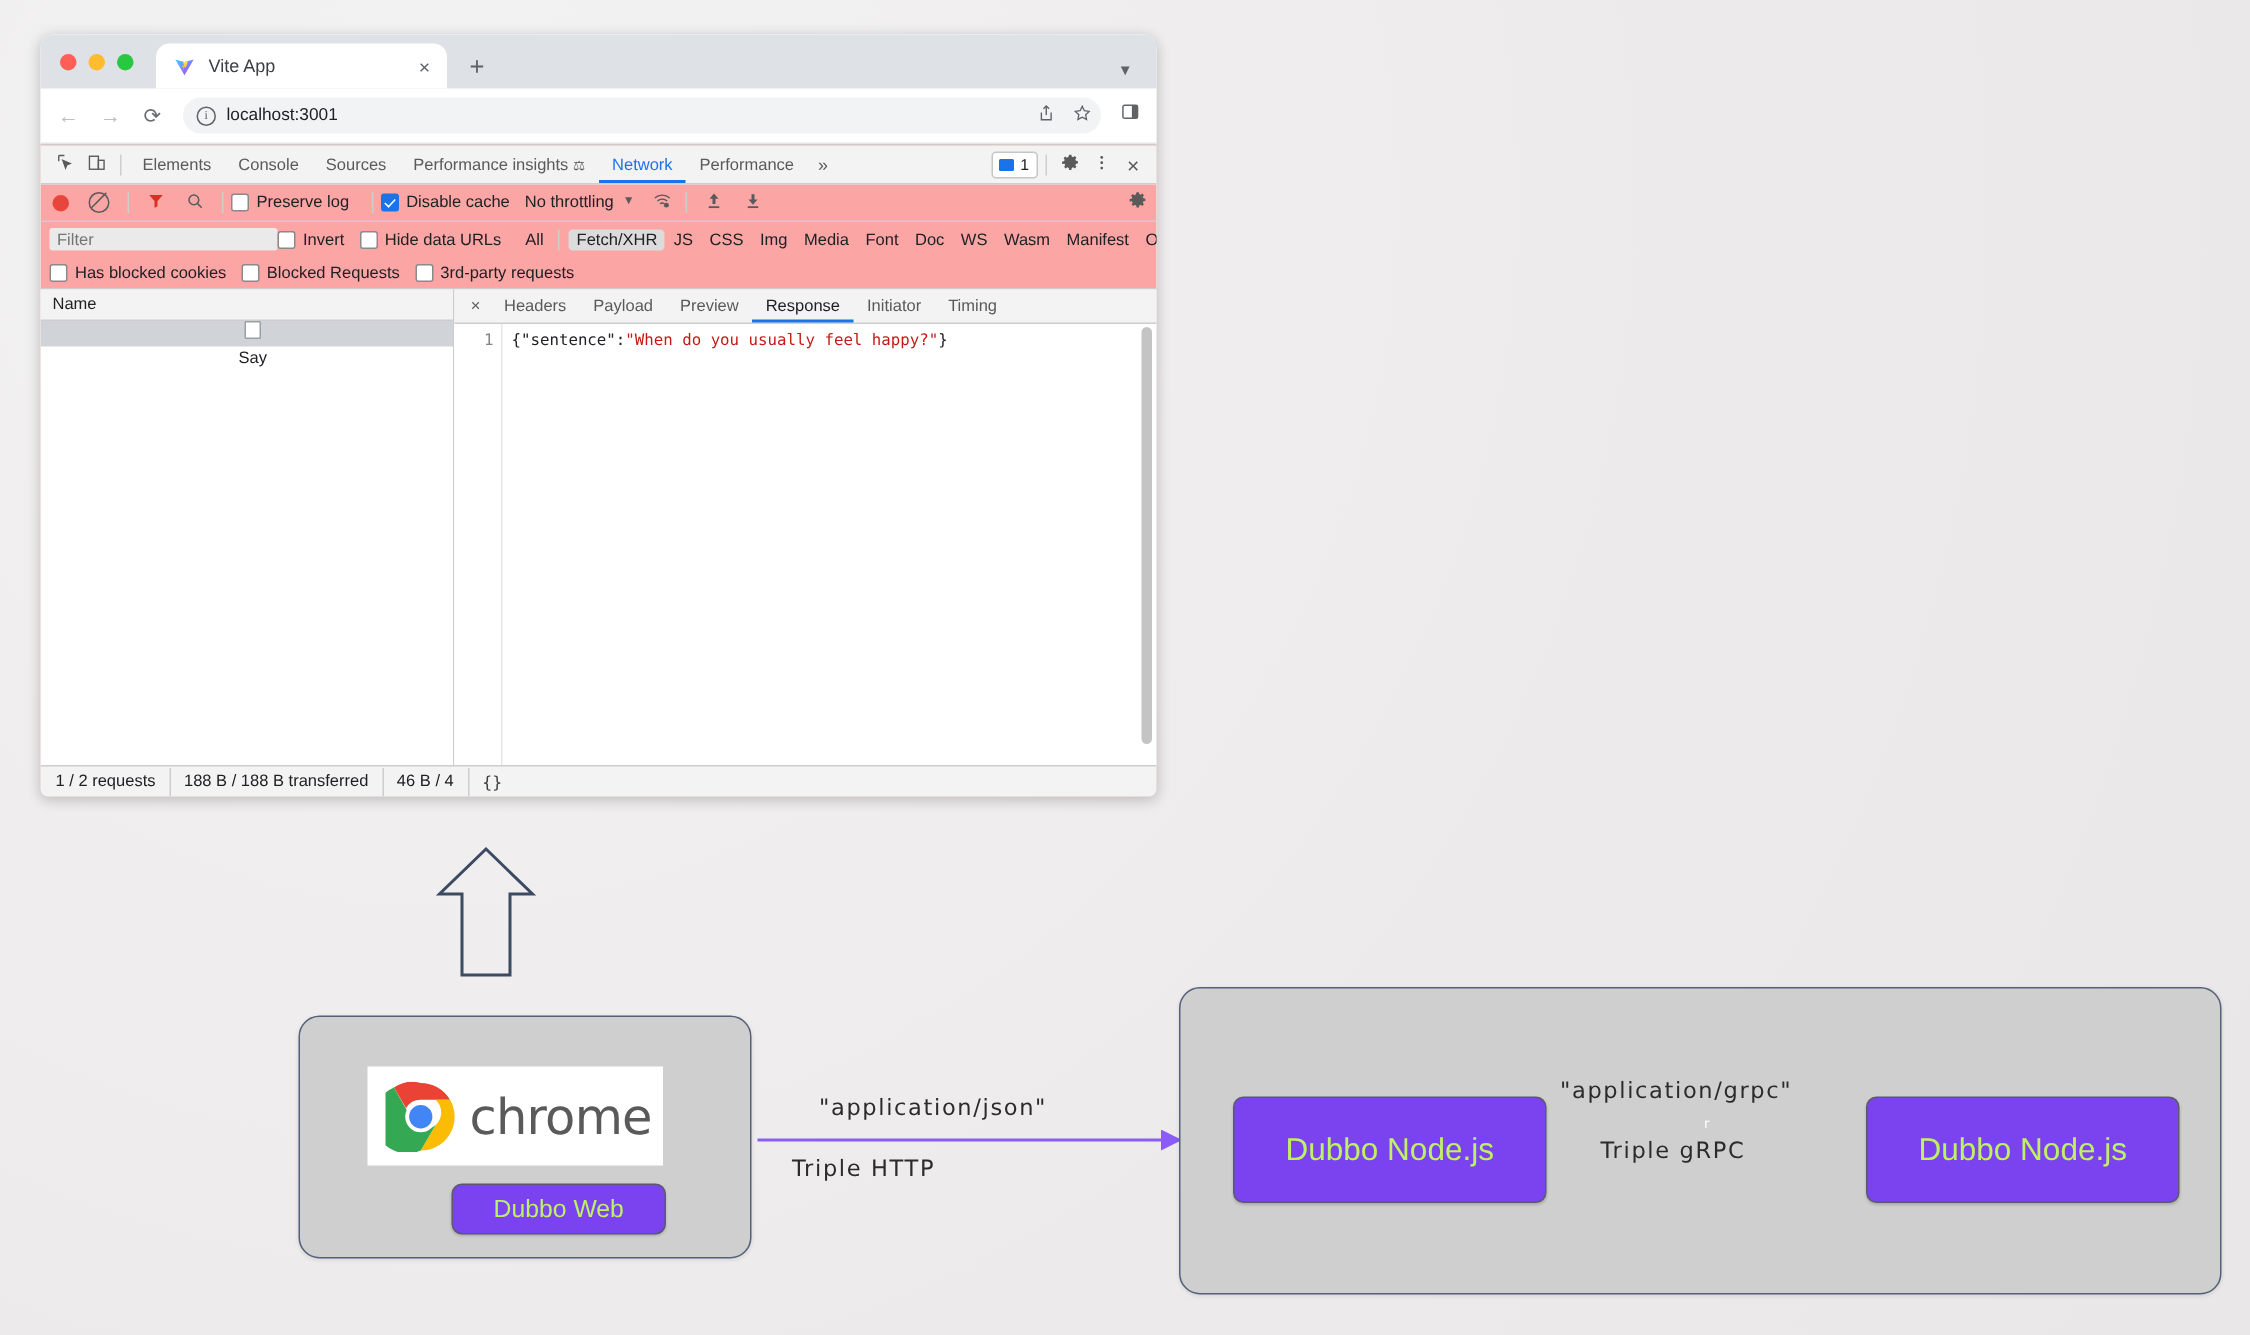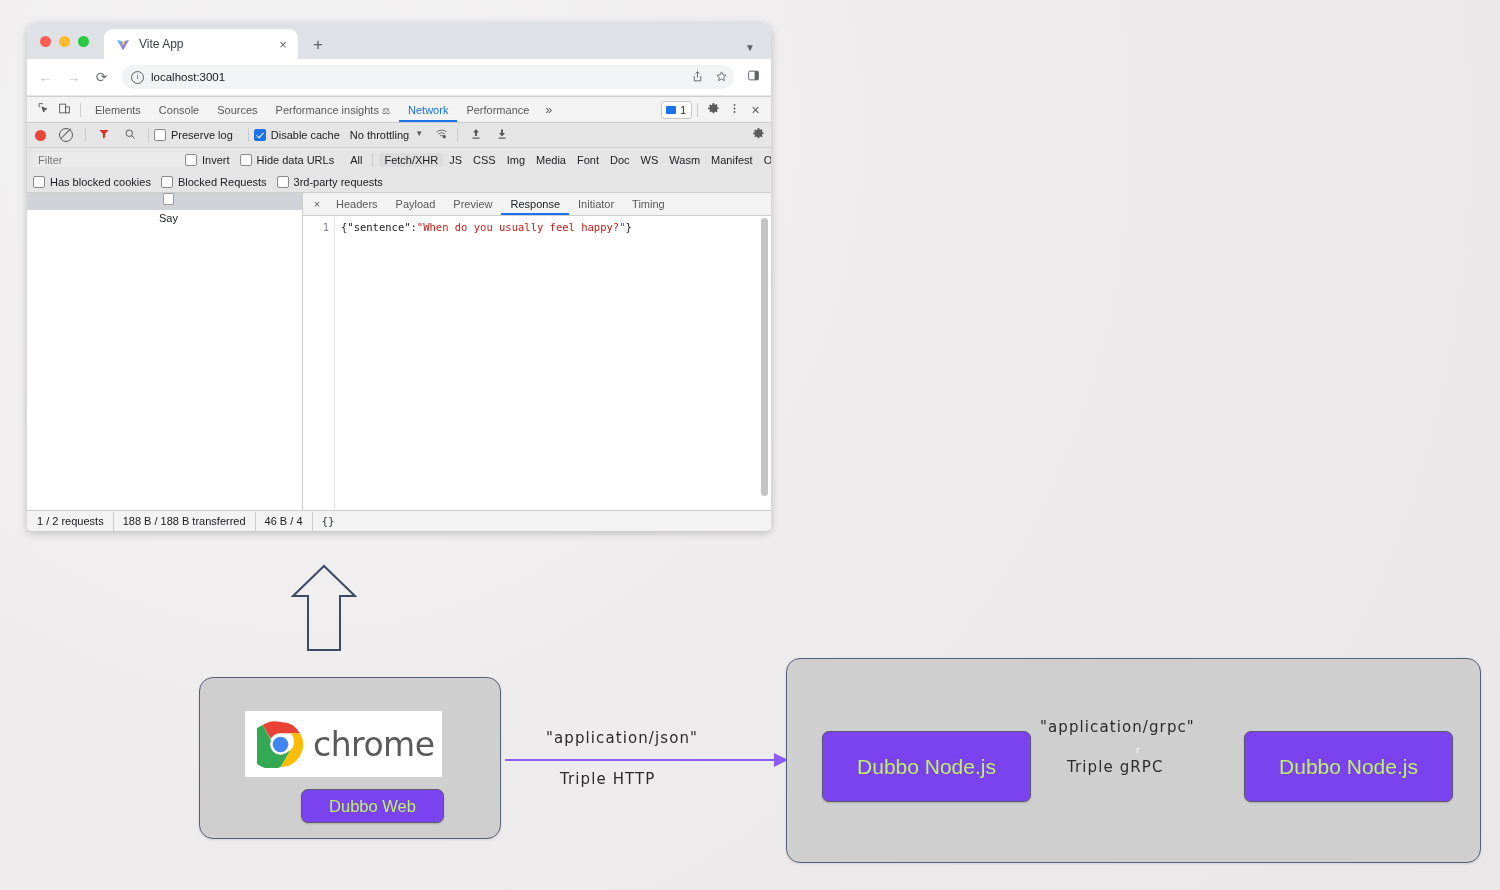--- a/index.html
+++ b/index.html
@@ -148,21 +148,21 @@
     border-radius: 3px;
     padding: 1px 7px;
     color: #000;
   }
 
   
   .devtools {
     flex: 1;
     display: flex;
     flex-direction: column;
-    background: #e5e5e5;
+    background: #fca5a5;
     border-top: 1px solid #cdcdcd;
     font-size: 11px;
     color: #202124;
     min-height: 0;
   }
   .dt-tabbar {
     height: 25px;
     display: flex;
     align-items: center;
     background: #f3f3f3;
@@ -361,21 +361,21 @@
   .pbox.node2 { left: 1244px; top: 714px; width: 207px; height: 69px; font-size: 21px; }
 
   .lbl {
     position: absolute;
     font-family: "DejaVu Sans", sans-serif;
     color: #2b2b2b;
     white-space: nowrap;
     letter-spacing: 1.1px;
   }
   .lbl.json { left: 546px; top: 729px; font-size: 15px; }
-  .lbl.http { left: 560px; top: 770px; font-size: 15px; }
+  .lbl.http { left: 528px; top: 770px; font-size: 15px; }
   .lbl.grpc { left: 1040px; top: 718px; font-size: 15px; }
   .lbl.tgrpc { left: 1067px; top: 758px; font-size: 15px; }
   .lbl.stray { left: 1136px; top: 745px; font-size: 9px; color: #ffffff; letter-spacing: 0; }
 </style>
 </head>
 <body>
 
 <div id="root">
 
   <div class="browser">
@@ -587,20 +587,21 @@
           <span>Blocked Requests</span>
         </label>
         <label class="cbl">
           <span class="cb"></span>
           <span>3rd-party requests</span>
         </label>
       </div>
 
       <div class="dt-body">
         <div class="reqlist">
+          <div class="reqlist-head">Name</div>
           <div class="req-row">
             <span class="req-ic"></span>
             <span>Say</span>
           </div>
         </div>
 
         <div class="detail">
           <div class="detail-tabs">
             <span class="dx">×</span>
             <span class="dtab">Headers</span>

